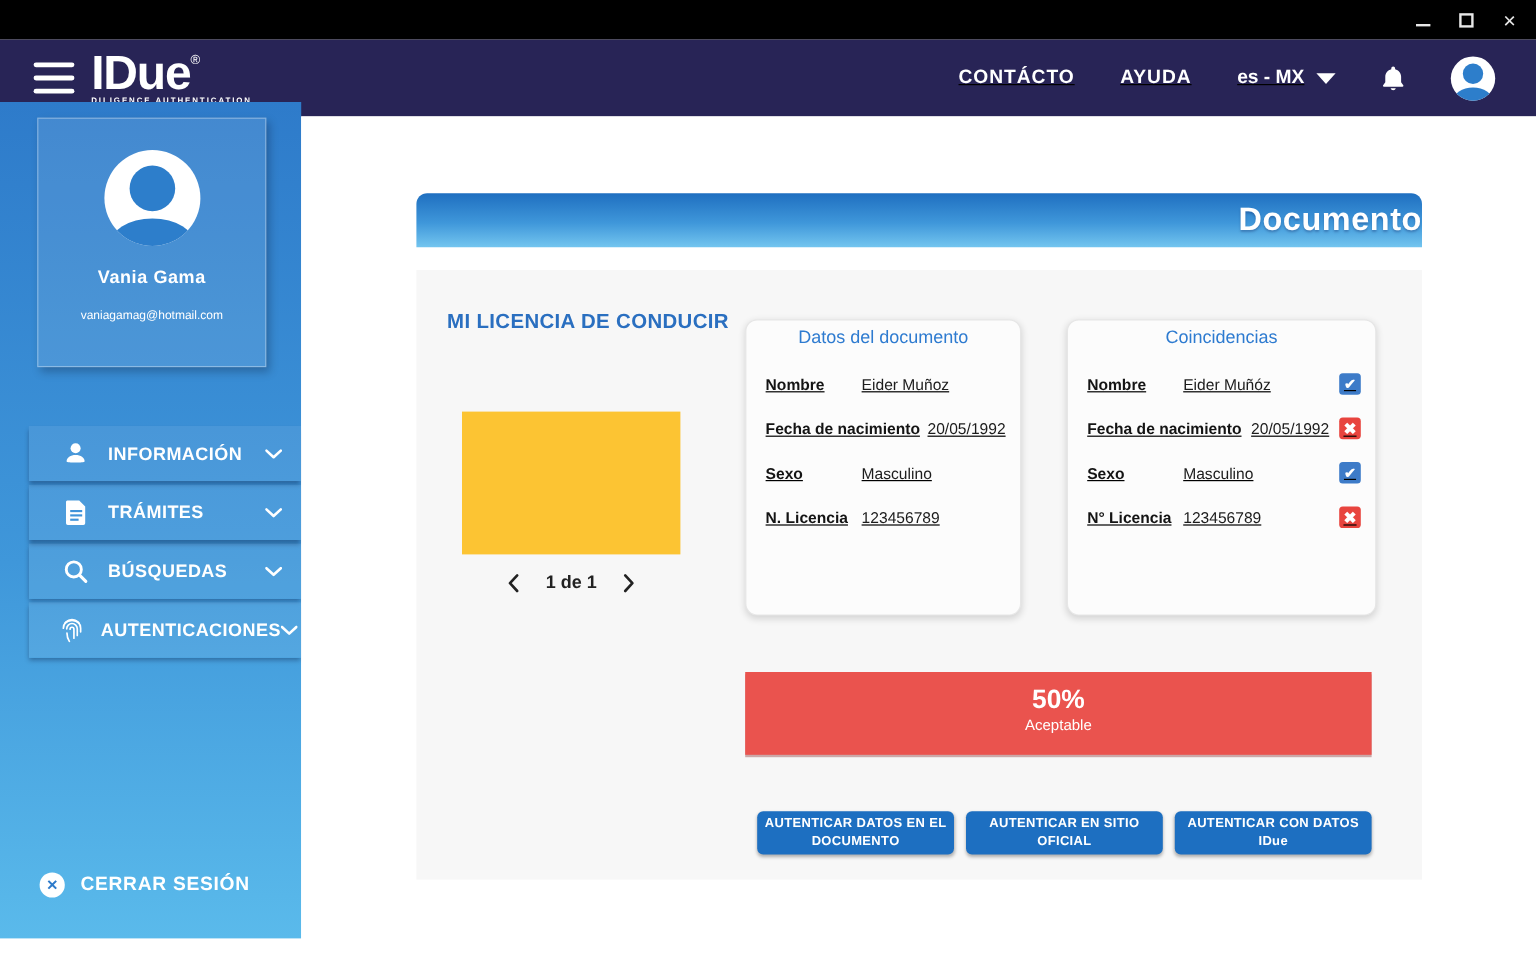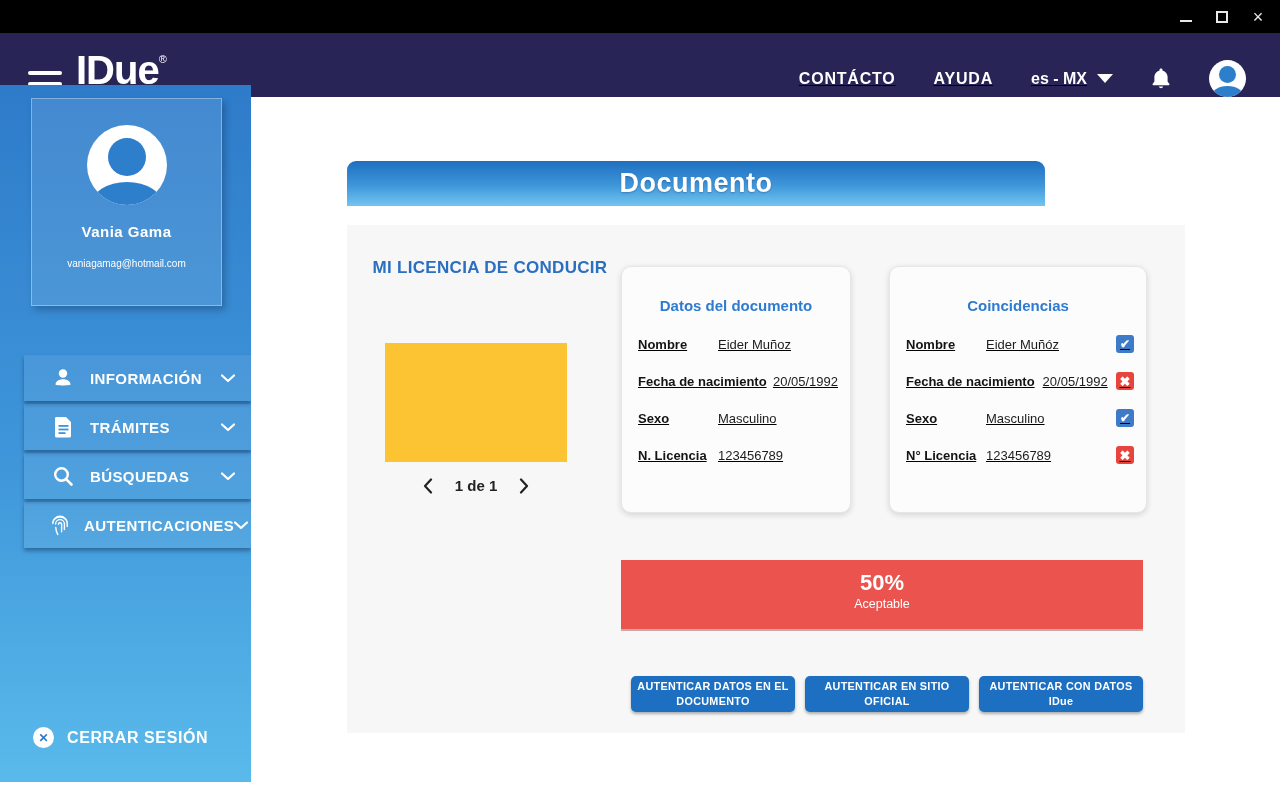--- a/index.html
+++ b/index.html
@@ -7,21 +7,21 @@
 
   
   .titlebar { position:absolute; left:0; top:0; width:1280px; height:33px; background:#000; }
   .win-controls { position:absolute; right:12px; top:0; height:33px; display:flex; align-items:center; gap:16px; }
   .win-btn { width:20px; height:20px; display:flex; align-items:center; justify-content:center; cursor:pointer; }
   .win-min { width:12px; height:2px; background:#e8e8e8; margin-top:8px; }
   .win-max { width:12px; height:12px; border:2px solid #e8e8e8; }
   .win-close { color:#e8e8e8; font-size:18px; line-height:1; }
 
   
-  .appbar { position:absolute; left:0; top:33px; width:1280px; height:64px; background:#282456; display:flex; align-items:flex-end; }
+  .appbar { position:absolute; left:0; top:33px; width:1280px; height:64px; background:#282456; display:flex; align-items:center; }
   .hamburger { margin-left:28px; width:34px; height:26px; display:flex; flex-direction:column; justify-content:space-between; cursor:pointer; }
   .hamburger span { display:block; height:4px; background:#fff; border-radius:2px; }
   .logo { margin-left:14px; color:#fff; }
   .logo-brand { font-size:40px; font-weight:bold; letter-spacing:-1px; line-height:0.95; }
   .logo-reg { font-size:11px; vertical-align:top; position:relative; top:2px; }
   .logo-tag { font-size:6.6px; letter-spacing:1.6px; font-weight:bold; margin-top:1px; }
   .appbar-right { margin-left:auto; display:flex; align-items:center; gap:38px; padding-right:34px;text-decoration:underline; }
   .appbar-link { color:#fff; font-size:16px; font-weight:bold; letter-spacing:0.8px; cursor:pointer; }
   .lang { color:#fff; font-size:16px; font-weight:bold; display:flex; align-items:center; gap:10px; cursor:pointer; }
   .lang-caret { width:0; height:0; border-left:8px solid transparent; border-right:8px solid transparent; border-top:9px solid #fff; }
@@ -45,34 +45,34 @@
   .menu-item { height:46px; margin-bottom:3px; background:rgba(255,255,255,0.08); box-shadow:0 3px 4px rgba(0,10,40,0.35); display:flex; align-items:center; padding:0 16px 0 26px; cursor:pointer; }
   .menu-icon { width:26px; display:flex; justify-content:center; }
   .menu-label { color:#fff; font-size:15px; font-weight:bold; letter-spacing:0.4px; margin-left:14px; }
   .menu-chevron { margin-left:auto; display:flex; }
   .logout { position:absolute; left:0; bottom:34px; width:251px; display:flex; align-items:center; padding-left:33px; cursor:pointer; }
   .logout-icon { width:21px; height:21px; border-radius:50%; background:#fff; color:#2e7bca; font-size:12px; font-weight:bold; display:flex; align-items:center; justify-content:center; }
   .logout-label { color:#fff; font-size:16px; font-weight:bold; letter-spacing:0.6px; margin-left:13px; }
 
   
   .main { position:absolute; left:251px; top:97px; width:1029px; height:697px; background:#fff; }
-  .doc-banner { position:absolute; left:96px; top:64px; width:698px; height:45px; border-radius:9px 9px 0 0; background:linear-gradient(180deg,#1f6fc0 0%, #3f97da 55%, #73c5ef 100%); display:flex; align-items:center; justify-content:center; }
+  .doc-banner { position:absolute; left:96px; top:64px; width:838px; height:45px; border-radius:9px 9px 0 0; background:linear-gradient(180deg,#1f6fc0 0%, #3f97da 55%, #73c5ef 100%); display:flex; align-items:center; justify-content:flex-end; }
   .doc-banner-title { color:#fff; font-size:27px; font-weight:bold; letter-spacing:0.5px; text-shadow:0 1px 2px rgba(0,0,60,0.25); }
   .panel { position:absolute; left:96px; top:128px; width:838px; height:508px; background:#f7f7f7; }
 
   .lic-title { position:absolute; left:18px; top:32px; width:250px; text-align:center; color:#2a6fc0; font-size:17px; font-weight:bold; letter-spacing:0.3px; line-height:1.35; }
   .doc-image { position:absolute; left:38px; top:118px; width:182px; height:119px; background:#fcc433; }
   .pagination { position:absolute; left:38px; top:252px; width:182px; display:flex; align-items:center; justify-content:center; gap:22px; }
   .page-arrow { display:flex; cursor:pointer; }
   .page-label { font-size:15px; font-weight:bold; color:#222; }
 
   .card { position:absolute; top:41px; height:247px; background:#fcfcfc; border:1px solid #e6e6e6; border-radius:10px; box-shadow:0 2px 6px rgba(0,0,0,0.14); }
   .card-datos { left:274px; width:230px; }
   .card-coinc { left:542px; width:258px; }
-  .card-title { text-align:center; color:#2e7bd0; font-size:15px; font-weight:bold; margin-top:30px; }
+  .card-title { text-align:center; color:#2e7bd0; font-size:15px; font-weight:normal; margin-top:6px; }
   .card-rows { margin:21px 12px 0 16px;text-decoration:underline; }
   .card-row { display:flex; align-items:center; margin-bottom:19px; height:18px; }
   .row-label { font-size:13px; font-weight:bold; color:#141414; min-width:72px; white-space:nowrap; }
   .row-value { font-size:13px; color:#1c1c1c; margin-left:8px; white-space:nowrap; }
   .match-box { margin-left:auto; width:18px; height:18px; border-radius:3px; display:flex; align-items:center; justify-content:center; color:#fff; font-size:12px; font-weight:bold; flex:0 0 18px; }
   .match-box.yes { background:#3d7bc8; }
   .match-box.yes::after { content:"✔"; }
   .match-box.no { background:#e8443e; font-size:13px; }
   .match-box.no::after { content:"✖"; }
 

